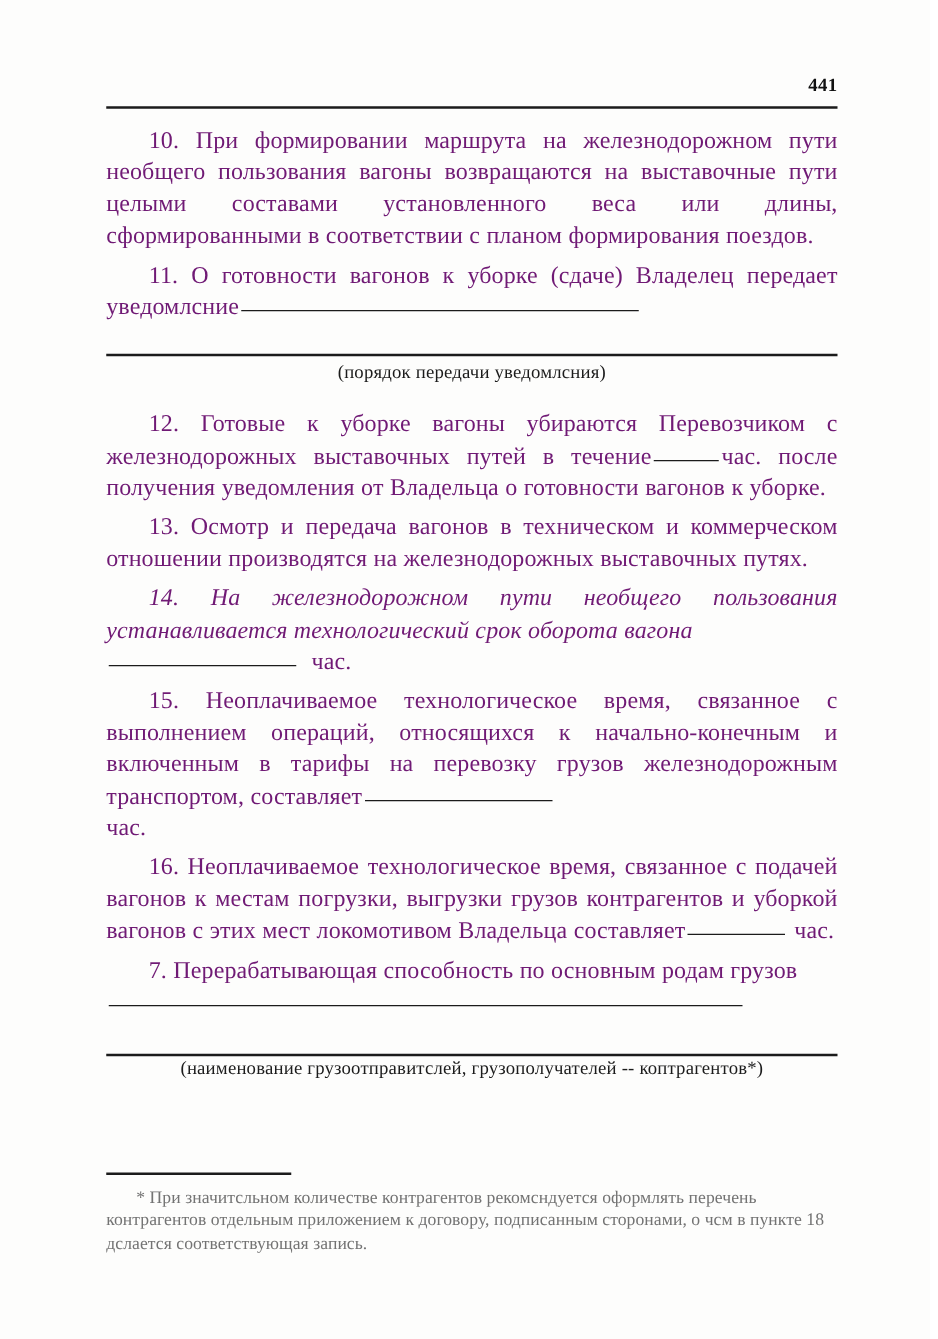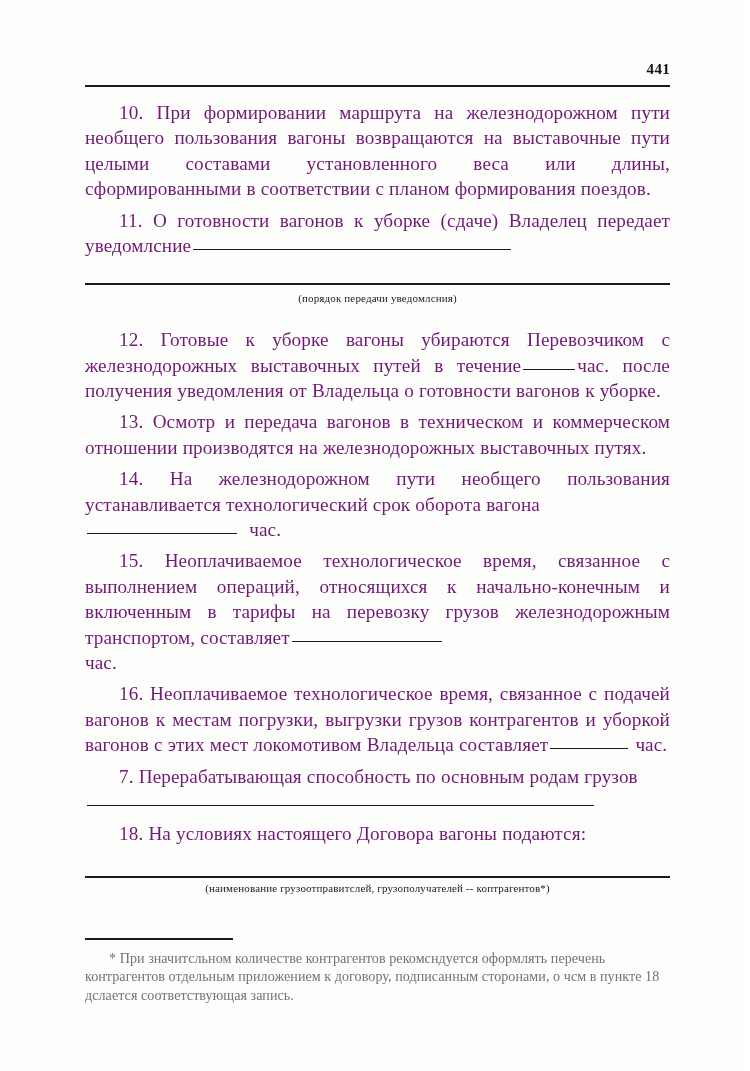--- a/index.html
+++ b/index.html
@@ -74,21 +74,21 @@
   .blank-w-med   { width: 78px; }
   .rule-full {
     height: 1.7px;
     background: #1b1b1b;
     width: 100%;
   }
   
   .caption {
     margin: 0;
     text-align: center;
-    font-size: 11px;
+    font-size: 15px;
     line-height: 17px;
     letter-spacing: 0.15px;
     color: #1c1c1c;
     text-indent: 0;
   }
   
   .footnote {
     position: absolute;
     left: 85px;
     width: 585px;
@@ -130,21 +130,21 @@
     </p>
     <div class="rule-full" style="margin-top:25px;"></div>
     <p class="caption" style="margin-top:5px;">(порядок передачи уведомлсния)</p>
 
     <p class="para" style="margin-top:20px;">
       <span>12. Готовые к уборке вагоны убираются Перевозчиком с железнодорожных выставочных путей  в течение</span><span class="blank-inline blank-w-short"></span><span>час. после получения уведомления от Владельца о готовности вагонов к уборке.</span>
     </p>
 
     <p class="para" style="margin-top:6px;">13. Осмотр и передача вагонов в техническом и коммерческом отношении производятся на железнодорожных выставочных путях.</p>
 
-    <p class="para" style="margin-top:6px;">
+    <p class="para" style="margin-top:6px;font-style:italic;">
       <span>14. На железнодорожном пути необщего пользования устанавливается технологический срок оборота вагона</span>
     </p>
     <p class="para noindent" style="margin-top:0;">
       <span class="blank-inline" style="width:150px;"></span>&nbsp;&nbsp;<span>час.</span>
     </p>
 
     <p class="para" style="margin-top:6px;">
       <span>15. Неоплачиваемое технологическое время, связанное с  выполнением операций, относящихся к начально-конечным и включенным в тарифы на перевозку грузов железнодорожным транспортом, составляет</span><span class="blank-inline" style="width:150px;"></span>
     </p>
     <p class="para noindent" style="margin-top:0;">
@@ -155,21 +155,20 @@
       <span>16. Неоплачиваемое технологическое время, связанное с подачей вагонов к местам погрузки, выгрузки грузов контрагентов и уборкой вагонов с этих мест локомотивом Владельца  составляет</span><span class="blank-inline blank-w-med"></span>&nbsp;<span>час.</span>
     </p>
 
     <p class="para" style="margin-top:6px;">
       <span>7. Перерабатывающая способность по основным родам грузов</span>
     </p>
     <p class="para noindent" style="margin-top:0;">
       <span class="blank-inline" style="width:507px;"></span>
     </p>
 
-    <p class="para" style="margin-top:7px;">18. На условиях настоящего Договора вагоны подаются:</p>
     <div class="rule-full" style="margin-top:29px;"></div>
     <p class="caption" style="margin-top:2px;">(наименование грузоотправитслей, грузополучателей -- коптрагентов*)</p>
 
   </div>
 
   <div class="footnote" style="top:938px;">
     <div class="footnote-rule"></div>
     <p class="footnote-text">* При значитсльном количестве контрагентов  рекомсндуется оформлять перечень контрагентов отдельным приложением к договору, подписанным сторонами, о чсм в пункте 18 дслается соответствующая запись.</p>
   </div>
 

